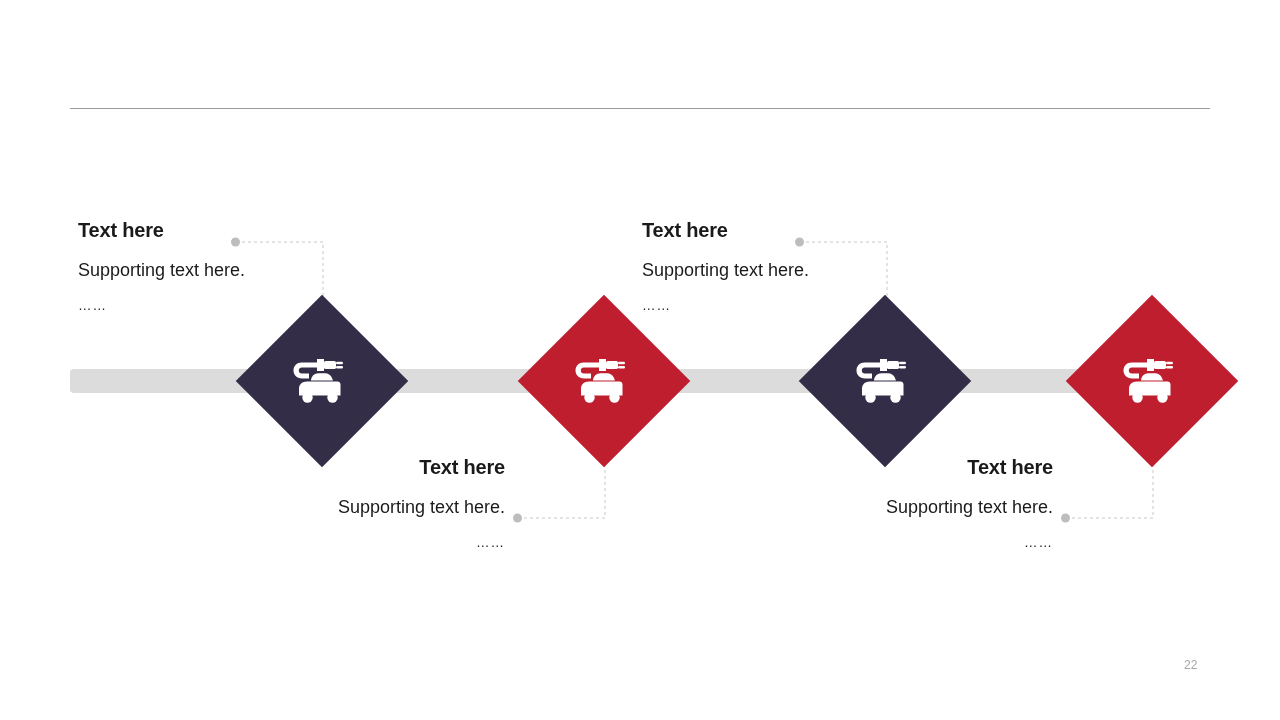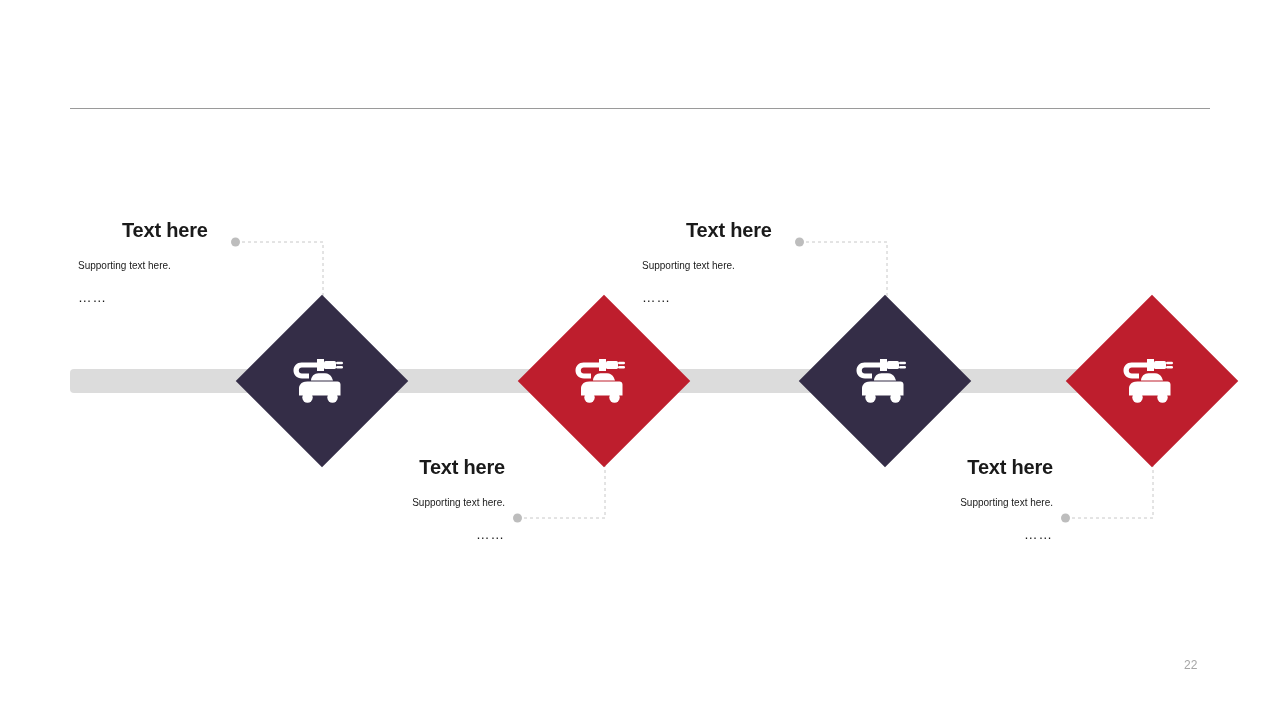--- a/index.html
+++ b/index.html
@@ -62,24 +62,23 @@
 
   
   .block { position: absolute; }
   .block .heading {
     font-size: 20px;
     font-weight: bold;
     color: #1a1a1a;
     letter-spacing: -0.2px;
     white-space: nowrap;
     line-height: 1;
-    margin-left: 44px;
   }
   .block .supporting {
-    font-size: 10px;
+    font-size: 18px;
     color: #1a1a1a;
     white-space: nowrap;
     line-height: 1;
   }
   .block .ellipsis {
     font-size: 13.5px;
     color: #1a1a1a;
     letter-spacing: 1px;
     white-space: nowrap;
     line-height: 1;

